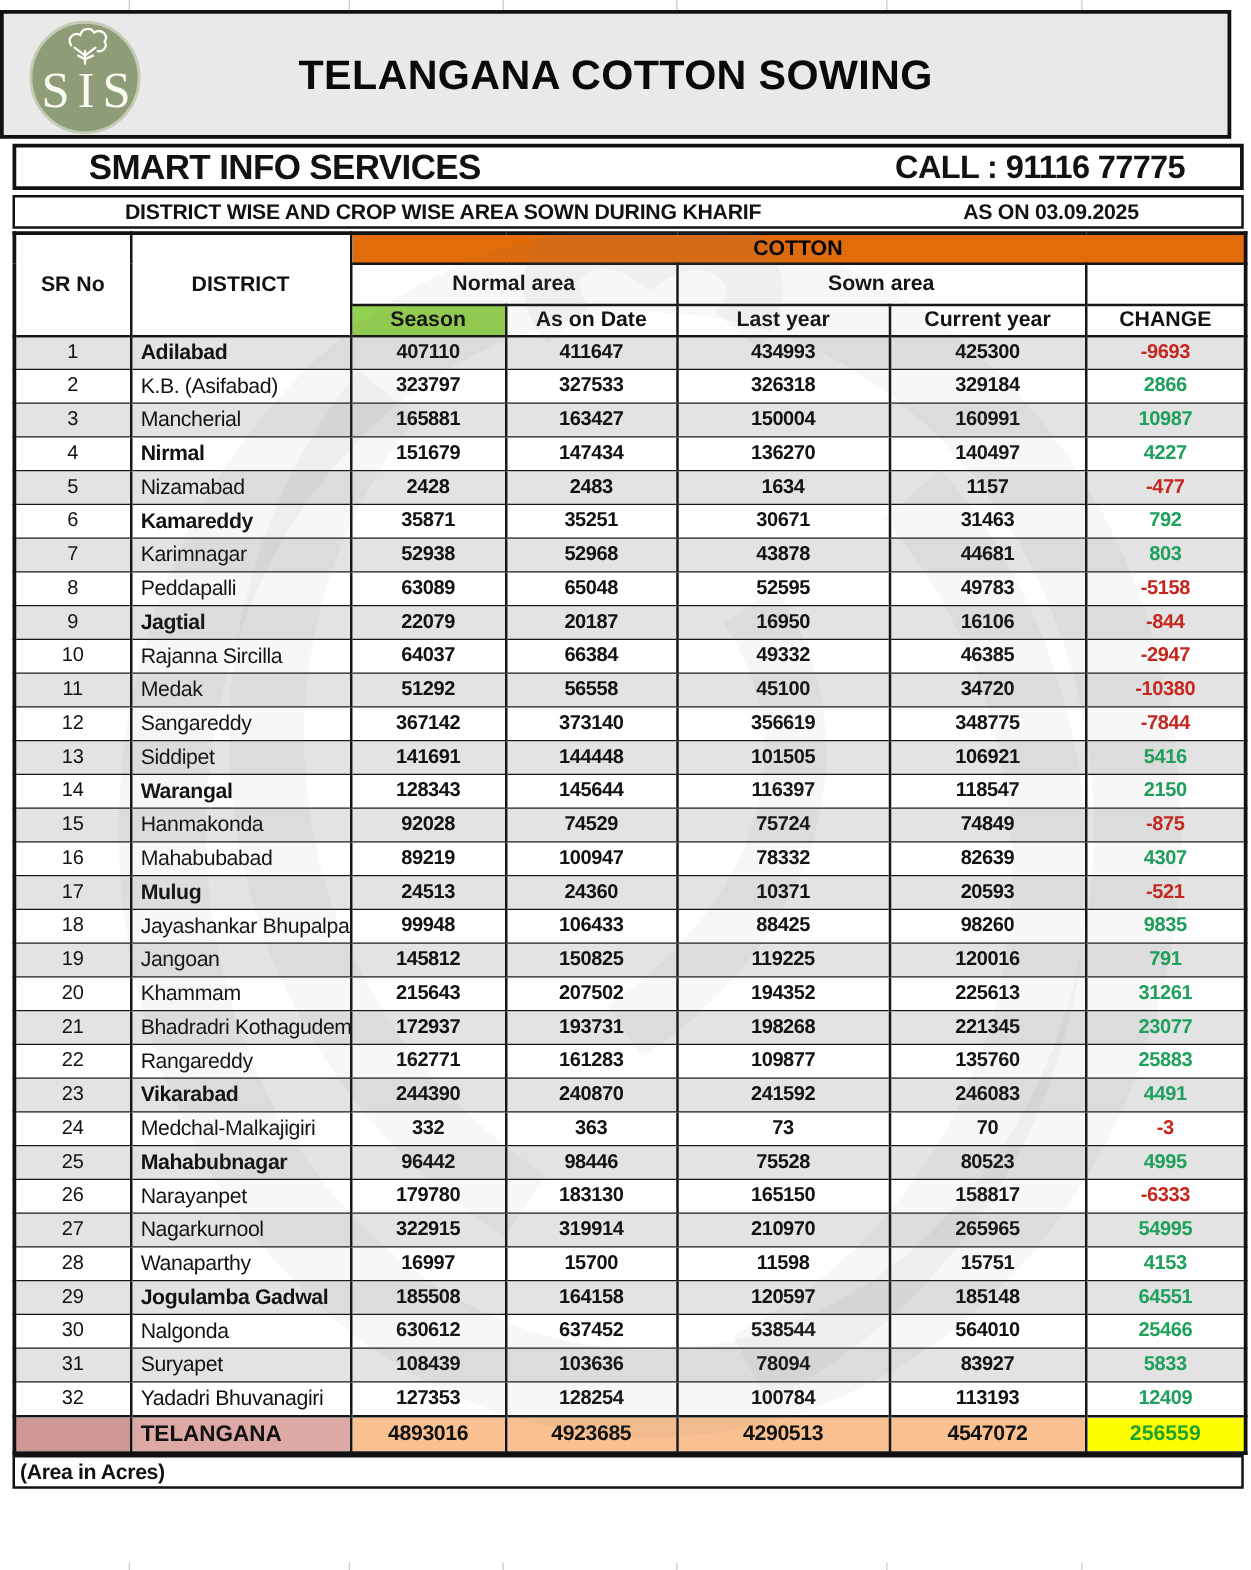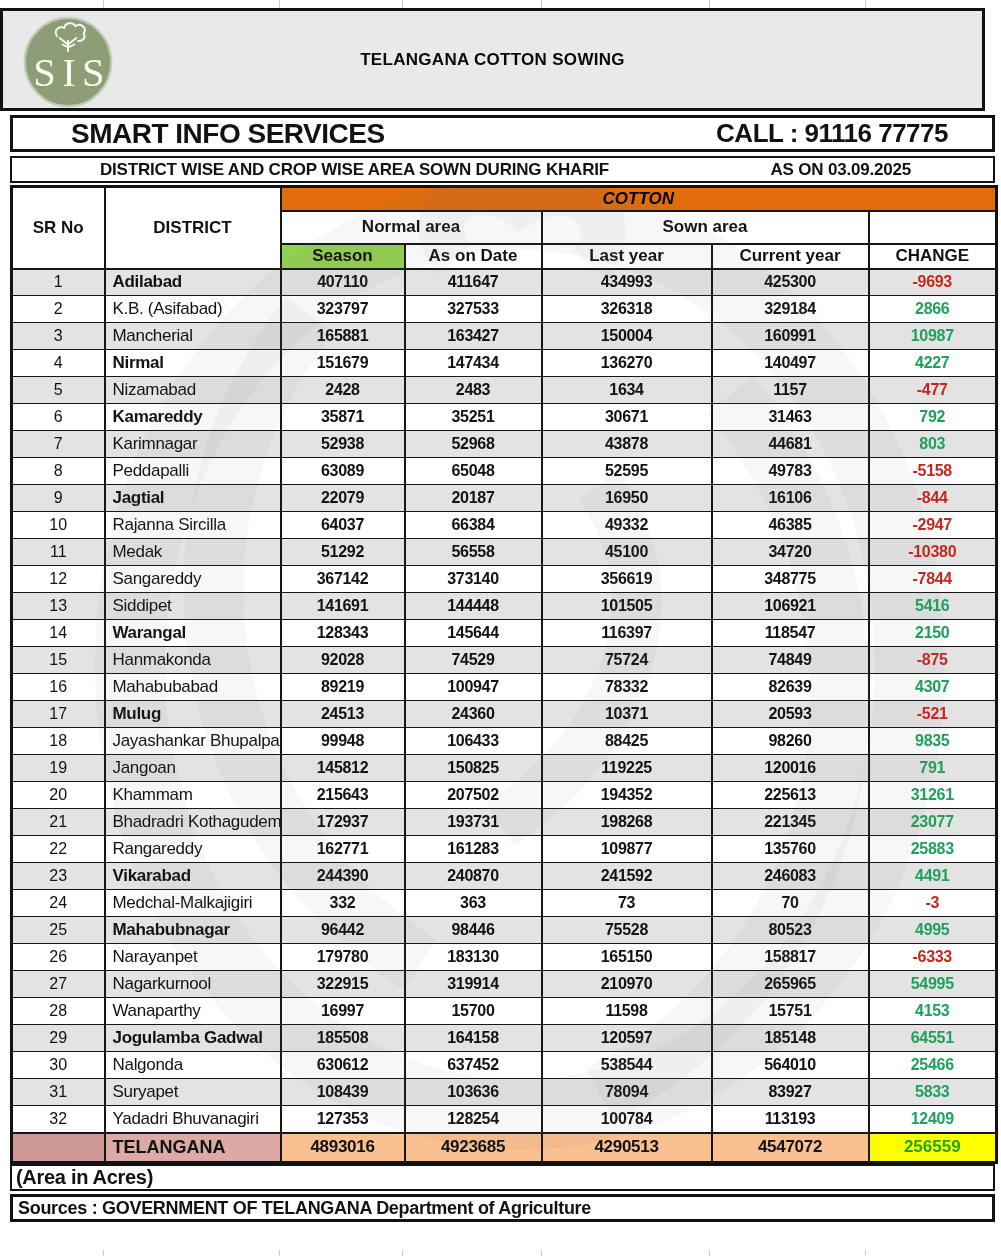--- a/index.html
+++ b/index.html
@@ -27,21 +27,21 @@
   .tick.bottom{top:auto;bottom:0;height:6px;}
 
   
   .masthead{
     position:absolute;left:0;top:8px;width:985px;height:103px;
     background:var(--mast-gray);border:3px solid var(--ink);
     display:flex;align-items:center;justify-content:center;
   }
   .logo{position:absolute;left:16px;top:5px;width:98px;height:92px;}
   .main-title{
-    font-weight:bold;font-size:17px;letter-spacing:.3px;color:#0a0a0a;
+    font-weight:bold;font-size:33px;letter-spacing:.3px;color:#0a0a0a;
   }
 
   
   .brand-row{
     position:absolute;left:10px;top:115px;width:985px;height:37px;
     border:3px solid var(--ink);background:#fff;
     display:flex;align-items:center;justify-content:space-between;
     padding:0 44px 0 58px;
   }
   .brand-name{font-weight:bold;font-size:28px;letter-spacing:-.5px;}
@@ -57,21 +57,21 @@
   .subtitle-row span{font-weight:bold;font-size:17px;letter-spacing:-.2px;}
 
   
   .sheet{position:absolute;left:10px;top:185px;width:985px;}
   table{border-collapse:collapse;table-layout:fixed;width:985px;background:#fff;}
   col.c-sr{width:93px;} col.c-dist{width:176px;} col.c-season{width:124px;}
   col.c-aod{width:137px;} col.c-ly{width:170px;} col.c-cy{width:157px;} col.c-chg{width:128px;}
   th,td{border:1px solid #161616;padding:0 2px;text-align:center;overflow:hidden;white-space:nowrap;}
   thead th{border-width:2px;font-size:17px;font-weight:bold;background:#fff;}
   table{border:3px solid var(--ink);}
-  .h-cotton{background:var(--orange);height:24px;color:#000;font-style:italic;}
+  .h-cotton{background:var(--orange);height:24px;color:#000;}
   .h-group{height:33px;}
   .h-season{background:var(--season-green);}
   .h3 th{height:25px;}
   thead .h-srno,thead .h-district{font-size:17px;}
   tbody td{height:27px;font-size:16px;border-width:1px 2px;}
   tbody tr.odd td{background:var(--row-gray);}
   td.sr{font-weight:normal;font-size:16px;}
   td.dist{text-align:left;padding-left:7px;font-size:17px;letter-spacing:-.3px;}
   td.dist.b{font-weight:bold;}
   td.num{font-weight:bold;letter-spacing:-.3px;}
@@ -80,21 +80,21 @@
   td.chg.pos{color:var(--pos);}
   tfoot td{height:30px;font-weight:bold;border-width:2px;}
   .t-sr{background:var(--total-pink-sr);}
   .t-dist{background:var(--total-pink);text-align:left;padding-left:7px;font-size:18px;}
   .t-num{background:var(--total-peach);font-size:17px;letter-spacing:-.3px;}
   .t-chg{background:var(--total-yellow);color:var(--total-change-text);font-size:17px;}
 
   .area-row{
     width:985px;height:27px;border:2px solid var(--ink);border-top-width:2px;
     margin-top:0;background:#fff;display:flex;align-items:center;
-    font-weight:bold;font-size:20px;padding-left:4px;letter-spacing:-.3px;
+    font-weight:bold;font-size:17px;padding-left:4px;letter-spacing:-.3px;
   }
   .sources-row{
     width:985px;height:28px;border:3px solid var(--ink);margin-top:3px;background:#fff;
     display:flex;align-items:center;font-weight:bold;font-size:18px;padding-left:5px;letter-spacing:-.3px;
   }
 
   
   .watermark{
     position:absolute;left:-10px;top:0;width:1001px;height:1015px;
     pointer-events:none;z-index:5;
@@ -469,21 +469,20 @@
         <td class="t-num">4893016</td>
         <td class="t-num">4923685</td>
         <td class="t-num">4290513</td>
         <td class="t-num">4547072</td>
         <td class="t-chg">256559</td>
       </tr>
     </tfoot>
   </table>
 
   <div class="area-row">(Area in Acres)</div>
-  <div class="sources-row">Sources : GOVERNMENT OF TELANGANA Department of Agriculture</div>
 
   <svg class="watermark" viewBox="0 0 1001 1015">
     <g fill="none" stroke="#6d7268" stroke-opacity="0.055">
       <ellipse cx="520" cy="480" rx="390" ry="450" stroke-width="70"></ellipse>
       <path d="M310,130 C150,330 190,630 420,780" stroke-width="60"></path>
       <path d="M730,210 C910,420 870,770 600,910" stroke-width="60"></path>
       <path d="M455,75 c-40-45 15-90 65-55 c55-35 110 15 70 60" stroke-width="45"></path>
       <path d="M500,640 C620,560 680,420 600,300" stroke-width="50"></path>
     </g>
   </svg>

